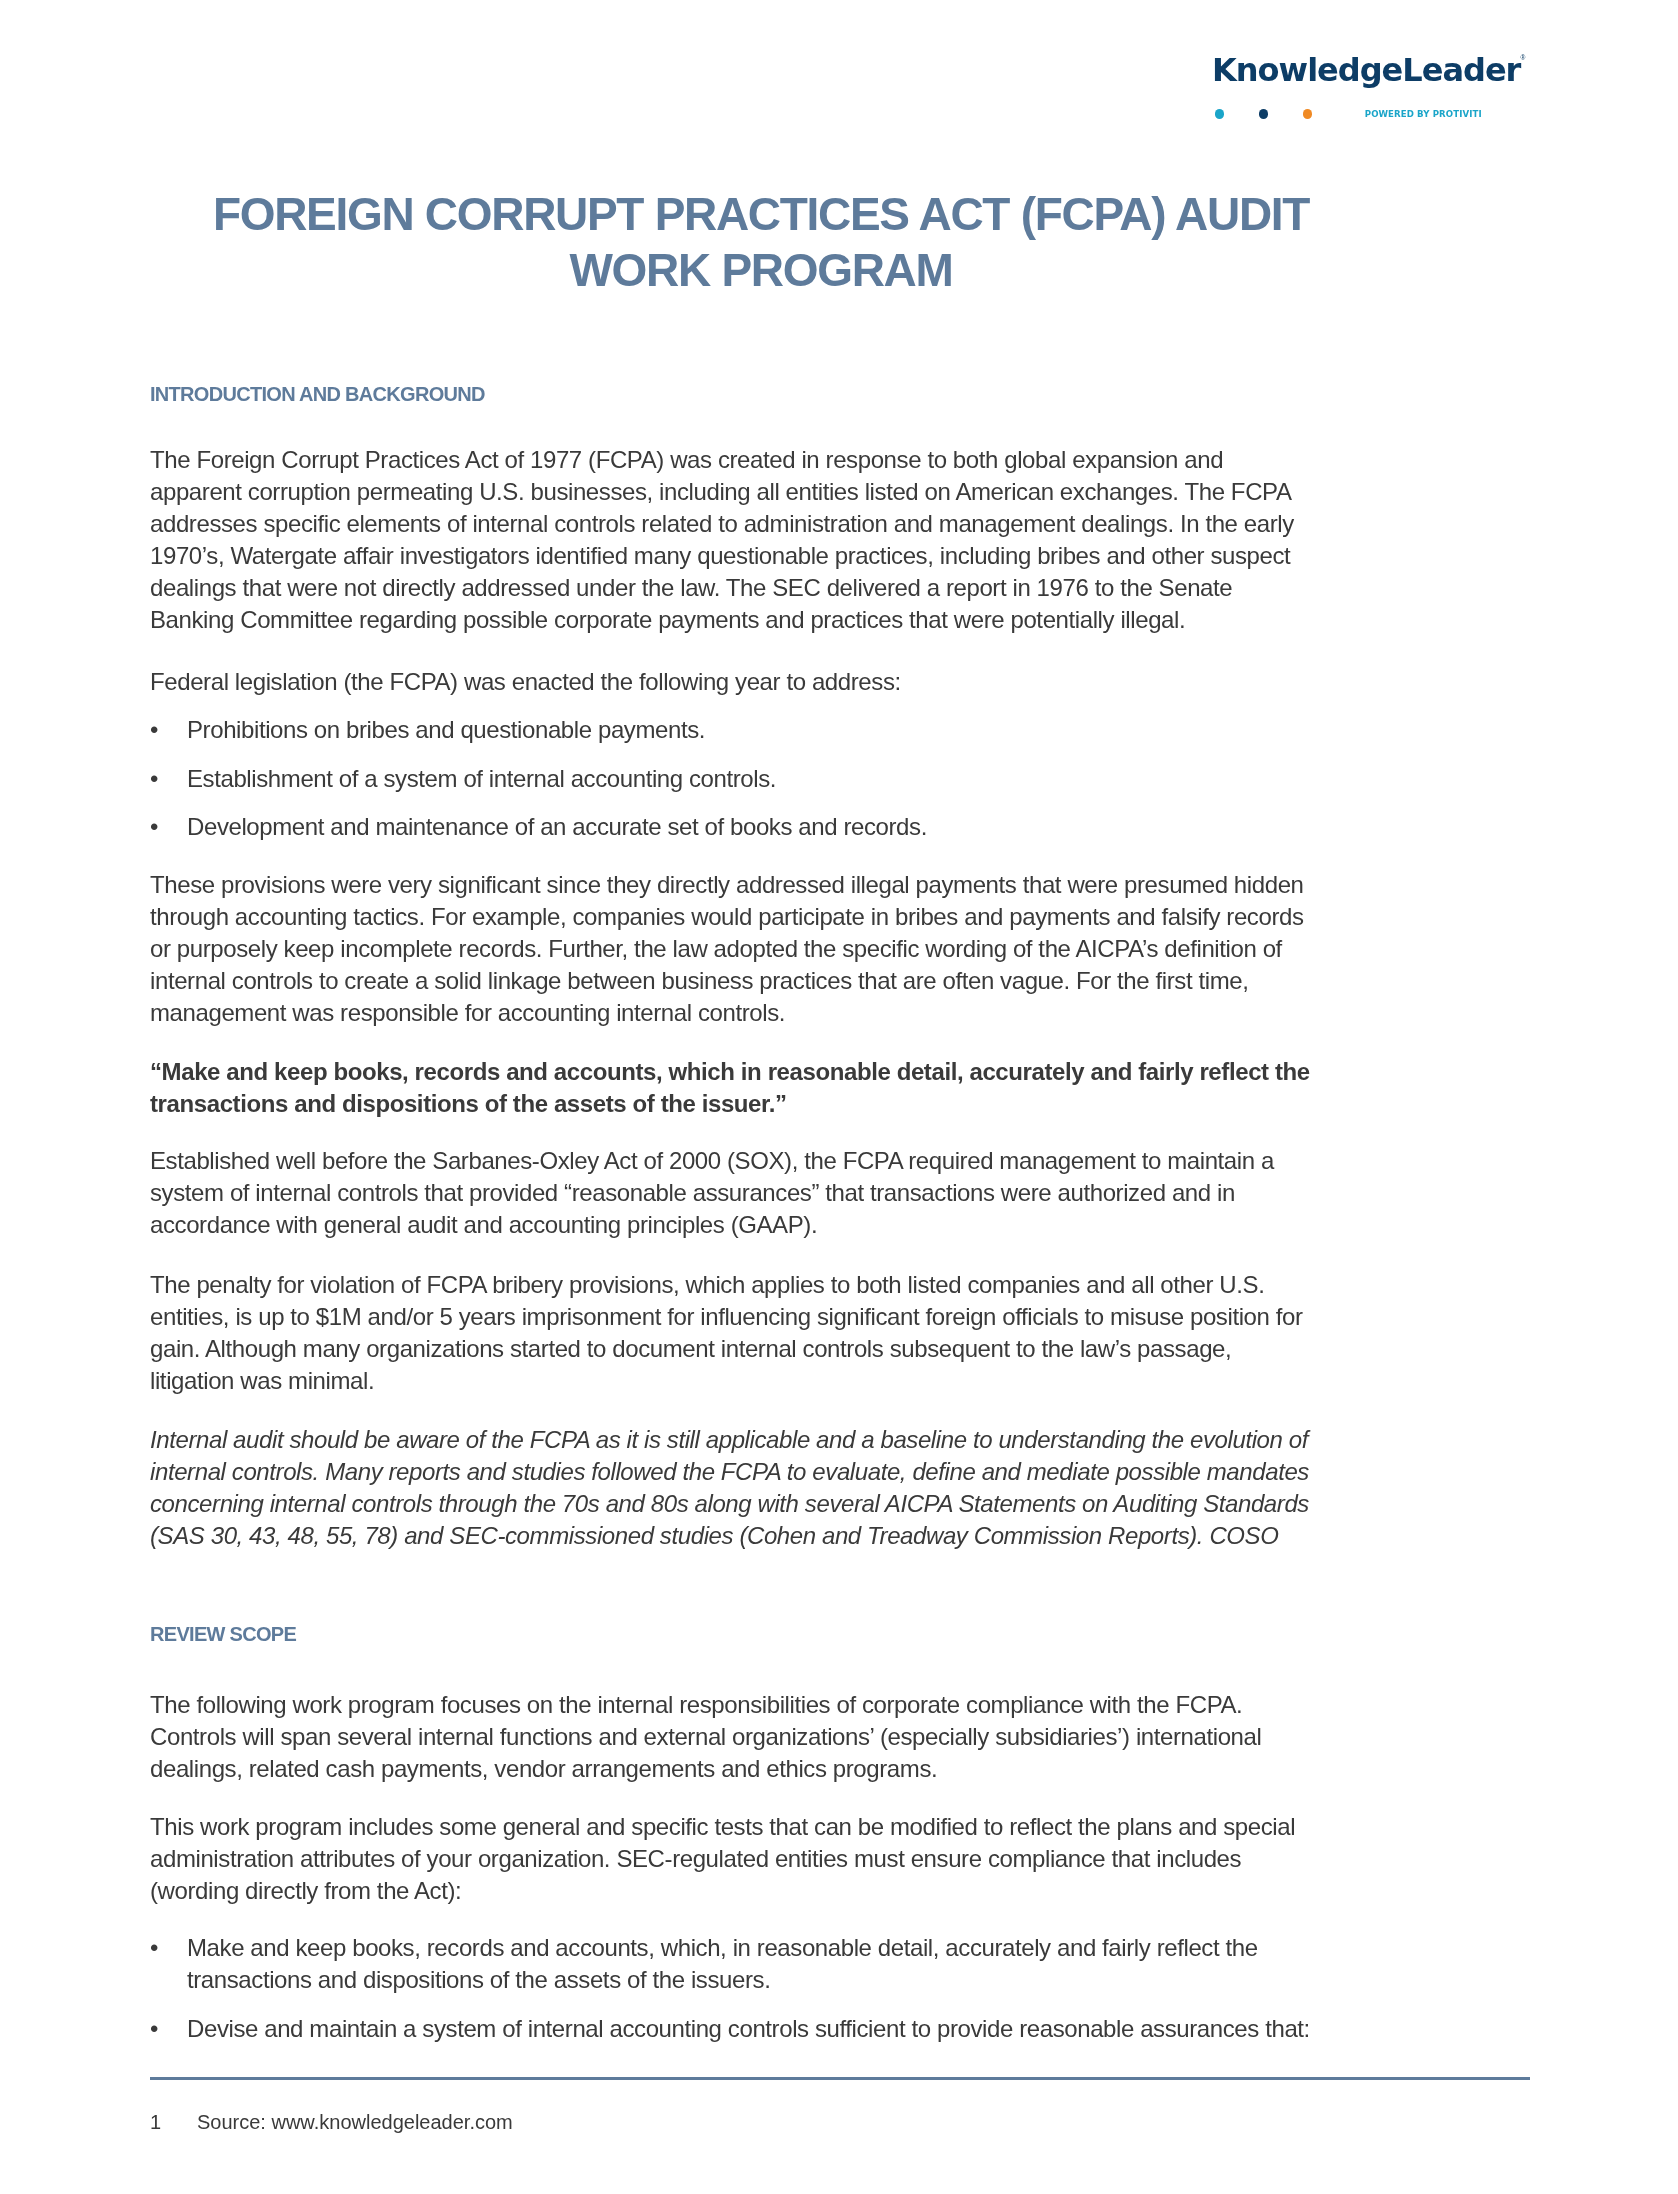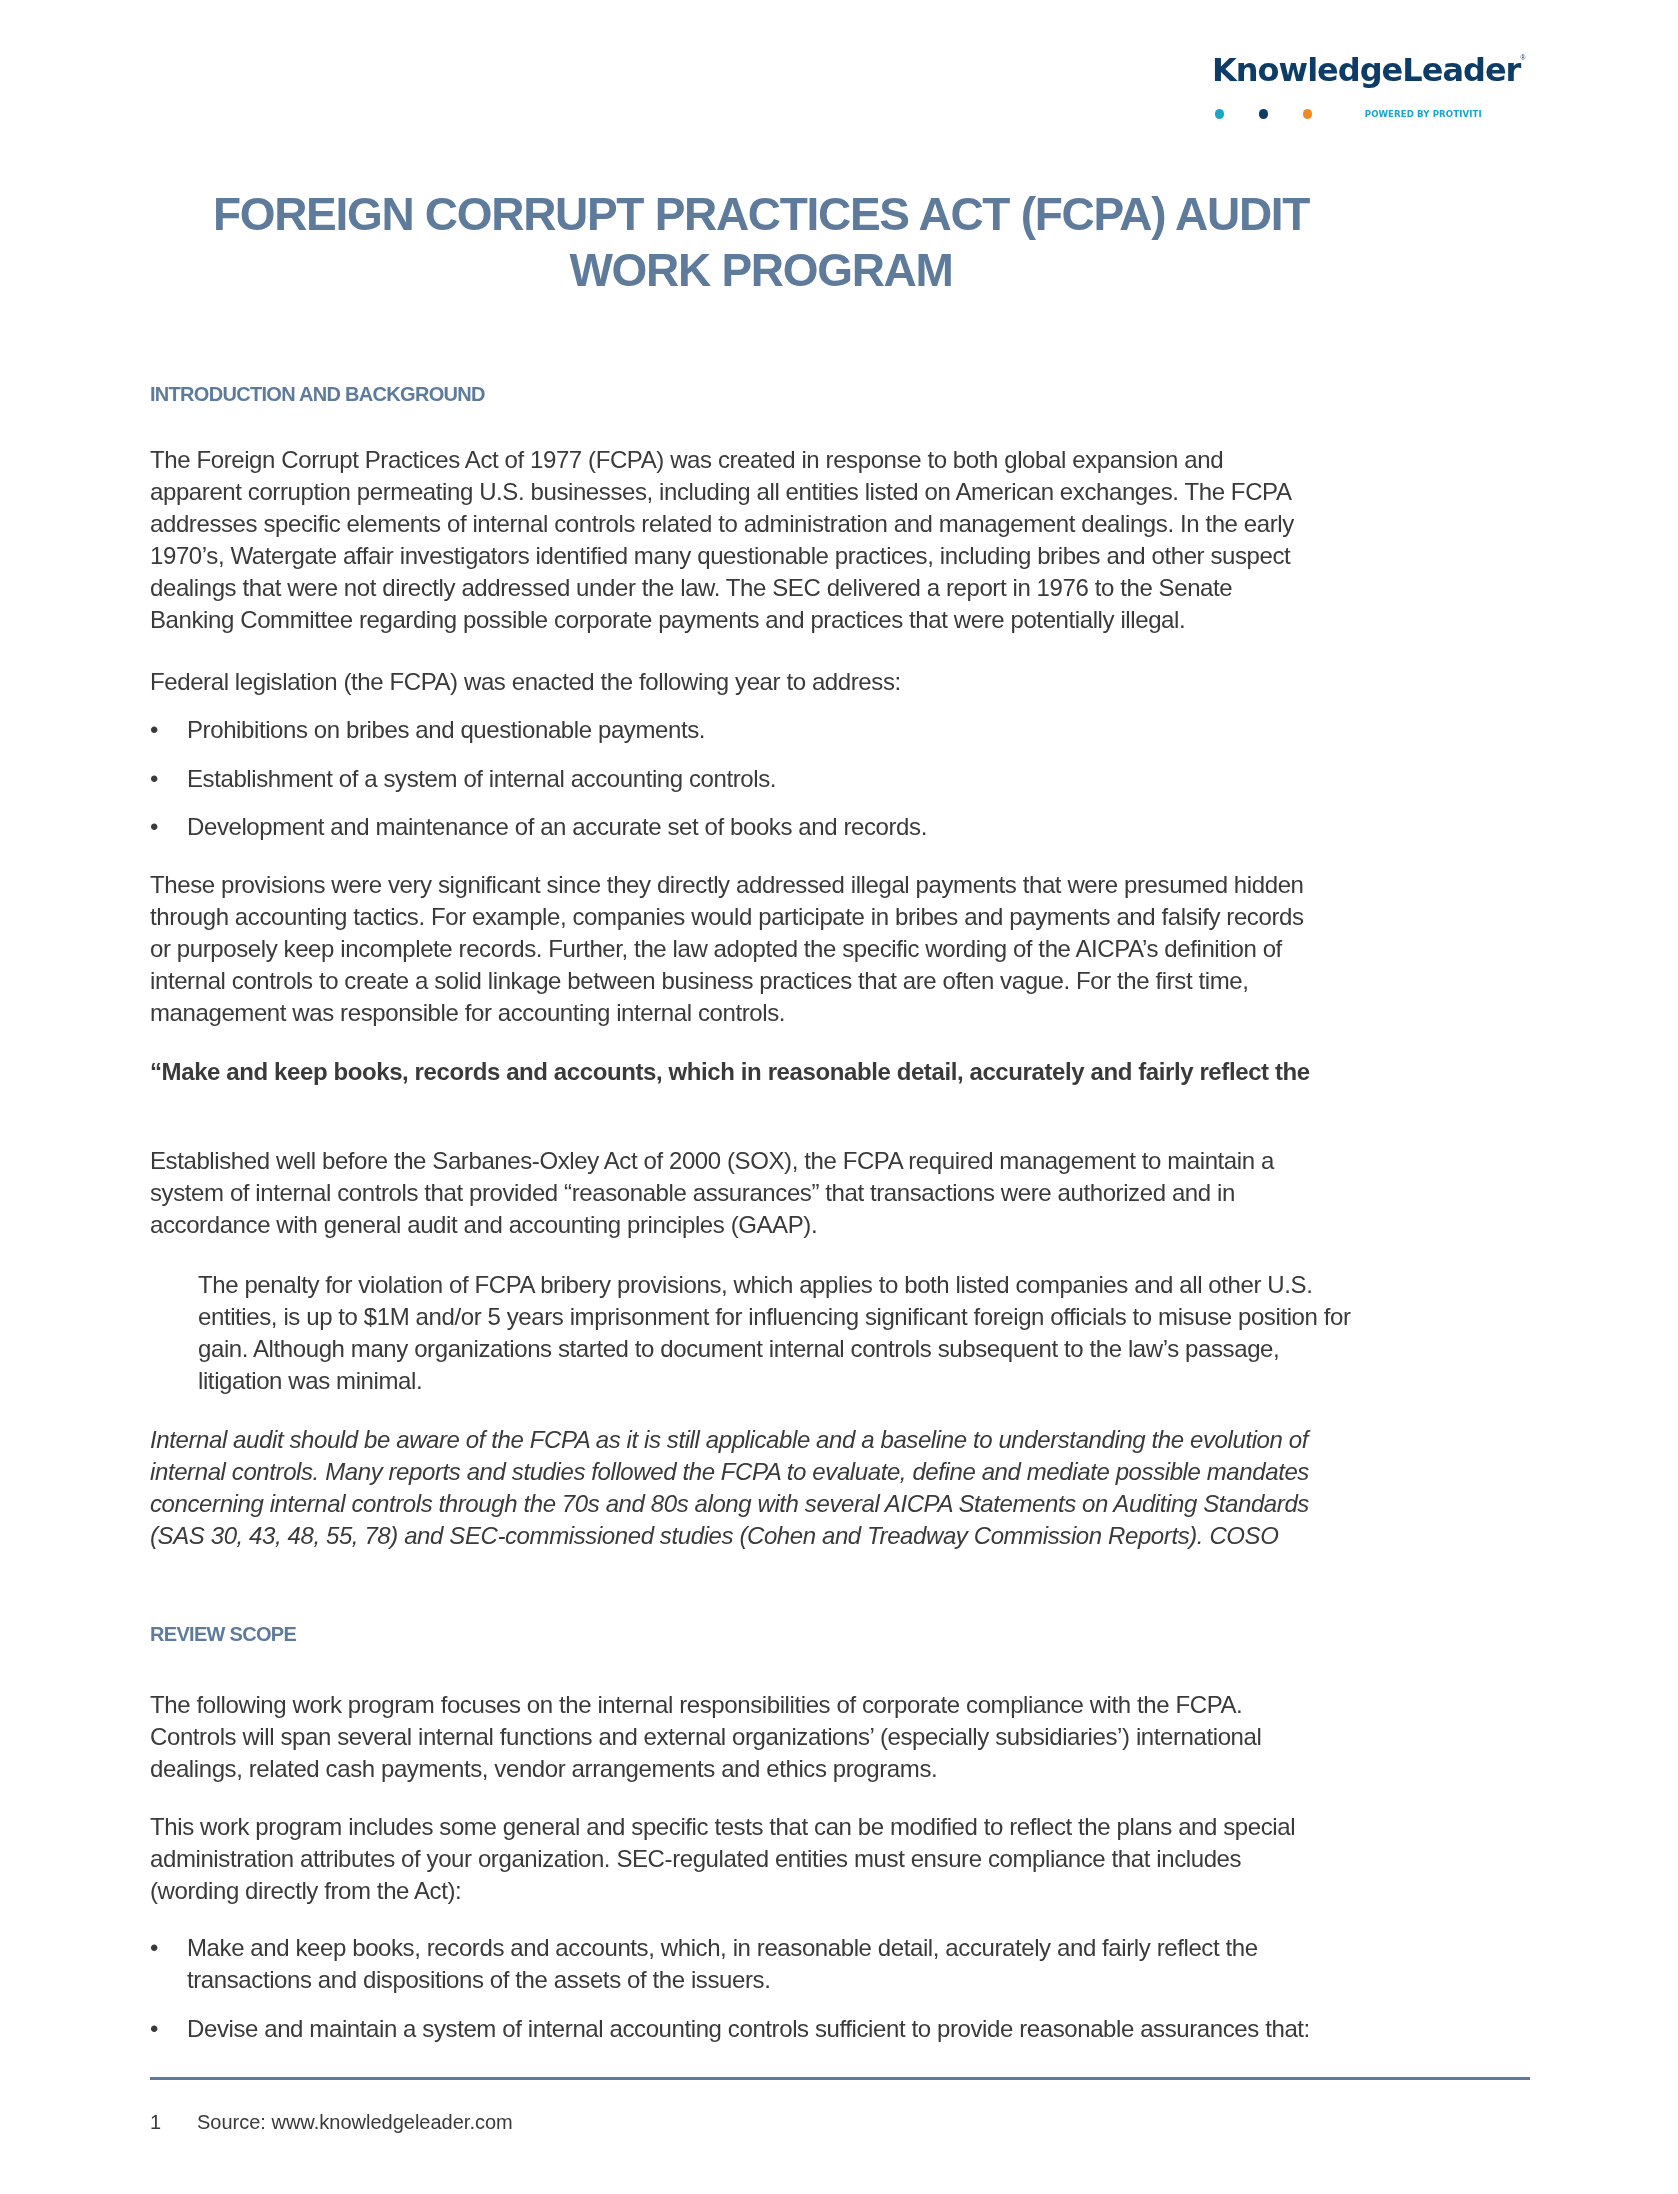--- a/index.html
+++ b/index.html
@@ -72,29 +72,30 @@
 <div class="p" style="top:869px;">
   <span class="ln">These provisions were very significant since they directly addressed illegal payments that were presumed hidden</span>
   <span class="ln">through accounting tactics. For example, companies would participate in bribes and payments and falsify records</span>
   <span class="ln">or purposely keep incomplete records. Further, the law adopted the specific wording of the AICPA’s definition of</span>
   <span class="ln">internal controls to create a solid linkage between business practices that are often vague. For the first time,</span>
   <span class="ln">management was responsible for accounting internal controls.</span>
 </div>
 
 <div class="p bold" style="top:1056px;">
   <span class="ln">“Make and keep books, records and accounts, which in reasonable detail, accurately and fairly reflect the</span>
+  <span class="ln">transactions and dispositions of the assets of the issuer.”</span>
 </div>
 
 <div class="p" style="top:1145px;">
   <span class="ln">Established well before the Sarbanes-Oxley Act of 2000 (SOX), the FCPA required management to maintain a</span>
   <span class="ln">system of internal controls that provided “reasonable assurances” that transactions were authorized and in</span>
   <span class="ln">accordance with general audit and accounting principles (GAAP).</span>
 </div>
 
-<div class="p" style="top:1269px;margin-left:48px;">
+<div class="p" style="top:1269px;">
   <span class="ln">The penalty for violation of FCPA bribery provisions, which applies to both listed companies and all other U.S.</span>
   <span class="ln">entities, is up to $1M and/or 5 years imprisonment for influencing significant foreign officials to misuse position for</span>
   <span class="ln">gain. Although many organizations started to document internal controls subsequent to the law’s passage,</span>
   <span class="ln">litigation was minimal.</span>
 </div>
 
 <div class="p" style="top:1424px;font-style:italic;">
   <span class="ln">Internal audit should be aware of the FCPA as it is still applicable and a baseline to understanding the evolution of</span>
   <span class="ln">internal controls. Many reports and studies followed the FCPA to evaluate, define and mediate possible mandates</span>
   <span class="ln">concerning internal controls through the 70s and 80s along with several AICPA Statements on Auditing Standards</span>

